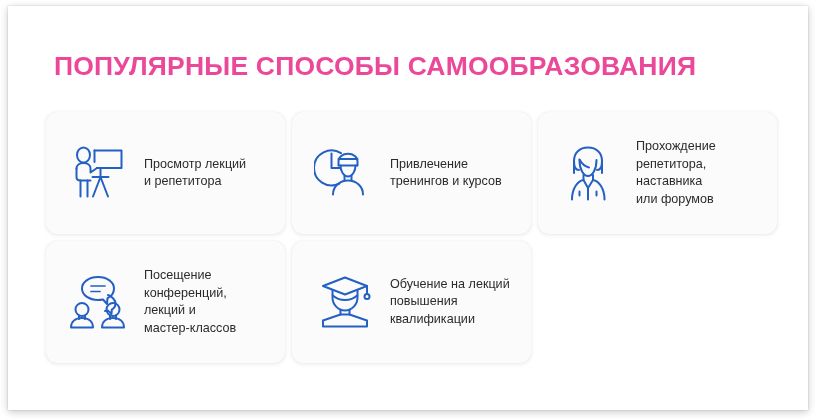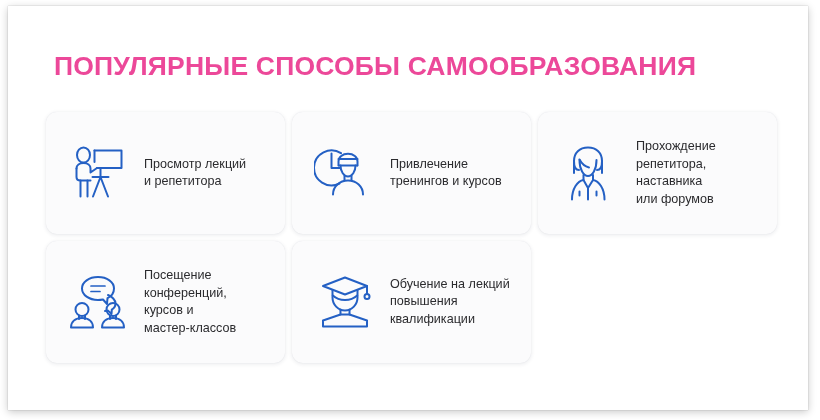--- a/index.html
+++ b/index.html
@@ -175,21 +175,21 @@
           <path class="ico-stroke" d="M12 42.5 L12 46 M18 42.5 L18 46"></path>
           <path class="ico-stroke" d="M4 54.5 C4 48.5 8.5 45 15 45 C21.5 45 26 48.5 26 54.5 Z"></path>
           <circle class="ico-stroke" cx="46" cy="36.5" r="6.5"></circle>
           <path class="ico-stroke" d="M43 42.5 L43 46 M49 42.5 L49 46"></path>
           <path class="ico-stroke" d="M35 54.5 C35 48.5 39.5 45 46 45 C52.5 45 57 48.5 57 54.5 Z"></path>
         </svg>
       </span>
       <span class="card-label">
         <span>Посещение</span><br>
         <span>конференций,</span><br>
-        <span>курсов и</span><br>
+        <span>лекций и</span><br>
         <span>мастер-классов</span>
       </span>
     </div>
 
     <div class="card">
       <span class="card-icon">
         <svg width="62" height="58" viewBox="0 0 62 58">
           <path class="ico-stroke" d="M31 4.5 L53 13 L31 21.5 L9 13 Z"></path>
           <path class="ico-stroke" d="M53 13 L53 21 M53 21 C51.4 21 50.5 22 50.5 23.5 C50.5 25 51.4 26 53 26 C54.6 26 55.5 25 55.5 23.5 C55.5 22 54.6 21 53 21 Z"></path>
           <path class="ico-stroke" d="M18.5 17 L18.5 24.5 C18.5 31.5 24 37.5 31 37.5 C38 37.5 43.5 31.5 43.5 24.5 L43.5 17"></path>

